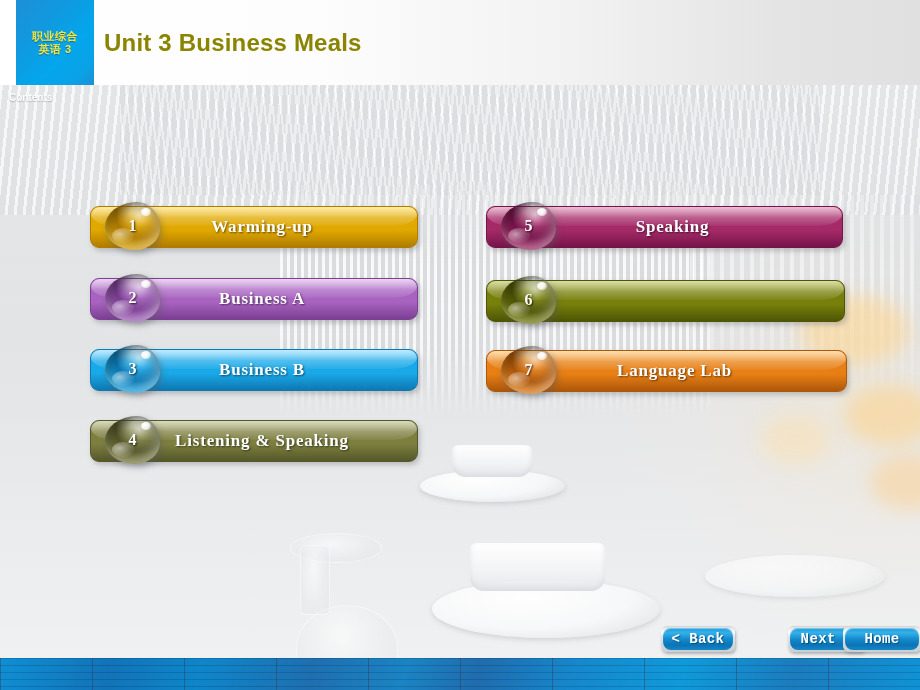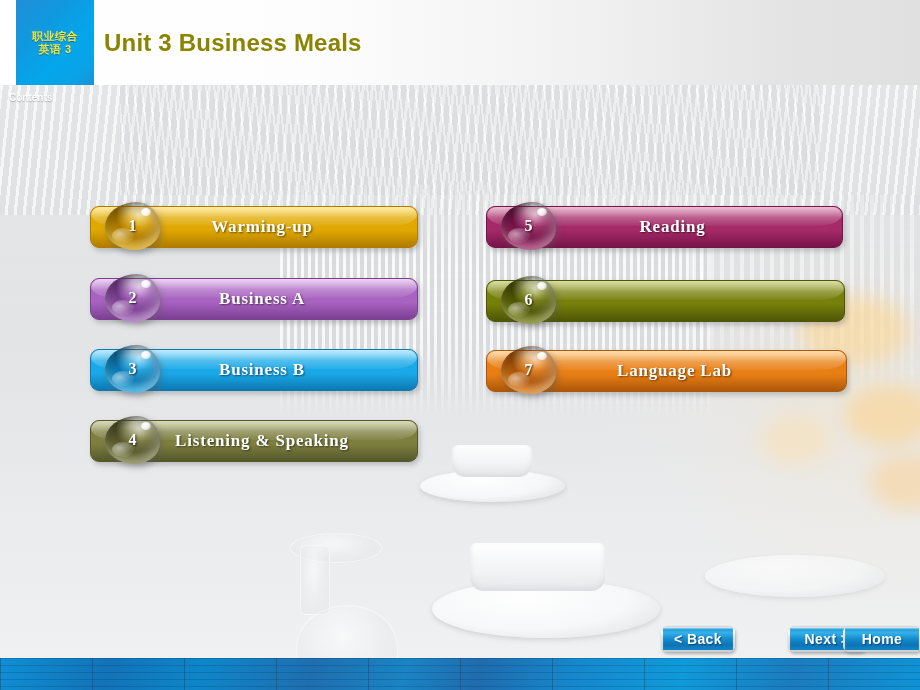--- a/index.html
+++ b/index.html
@@ -213,24 +213,25 @@
   .nav-btn {
     position:absolute; top:0;
     height:26px;
     border-radius:6px;
     background:linear-gradient(to bottom, #cfd4d8 0%, #eef1f3 14%, #ffffff 26%, #dfe4e8 40%, #c9ced3 100%);
     padding:2px;
     box-shadow:1px 2px 3px rgba(110,115,120,0.5);
   }
   .nav-btn .core {
     width:100%; height:100%;
-    border-radius:0;
+    border-radius:8px;
     background:linear-gradient(to bottom, #1b9ad8 0%, #35b0e8 22%, #1389cc 52%, #0b74b6 78%, #1386c6 100%);
     display:flex; align-items:center; justify-content:center;
     box-shadow:inset 0 1px 1px rgba(255,255,255,0.45);
+    font-family:Liberation Mono, monospace;
   }
   .nav-btn .t {
     color:#ffffff; font-size:14px; font-weight:bold;
     letter-spacing:0.4px;
     text-shadow:1px 1px 1px rgba(0,60,100,0.75);
     white-space:nowrap;
   }
 
   
   .bottom-strip {
@@ -341,21 +342,21 @@
   <div id="right-col">
       <div class="menu-btn" style="left: 486px; top: 206px; width: 357px; background: linear-gradient(rgb(216, 122, 168) 0%, rgb(165, 42, 104) 26%, rgb(165, 42, 104) 58%, rgb(118, 20, 74) 100%); border: 1px solid rgb(118, 20, 74);">
         <div class="inner">
           <div class="gloss"></div>
         </div>
         <div class="drop" style="background: radial-gradient(at 62% 26%, rgba(255, 255, 255, 0.55) 0%, rgba(255, 255, 255, 0.1) 18%, rgb(118, 20, 74) 48%, rgb(165, 42, 104) 74%, rgb(216, 122, 168) 100%);">
           <div class="spec2"></div>
           <span class="dnum">5</span>
           <div class="spec"></div>
         </div>
-        <div class="label">Reading</div>
+        <div class="label">Speaking</div>
       </div>
       <div class="menu-btn" style="left: 486px; top: 280px; width: 359px; background: linear-gradient(rgb(180, 189, 74) 0%, rgb(119, 128, 10) 26%, rgb(119, 128, 10) 58%, rgb(78, 85, 5) 100%); border: 1px solid rgb(78, 85, 5);">
         <div class="inner">
           <div class="gloss"></div>
         </div>
         <div class="drop" style="background: radial-gradient(at 62% 26%, rgba(255, 255, 255, 0.55) 0%, rgba(255, 255, 255, 0.1) 18%, rgb(78, 85, 5) 48%, rgb(119, 128, 10) 74%, rgb(180, 189, 74) 100%);">
           <div class="spec2"></div>
           <span class="dnum">6</span>
           <div class="spec"></div>
         </div>

